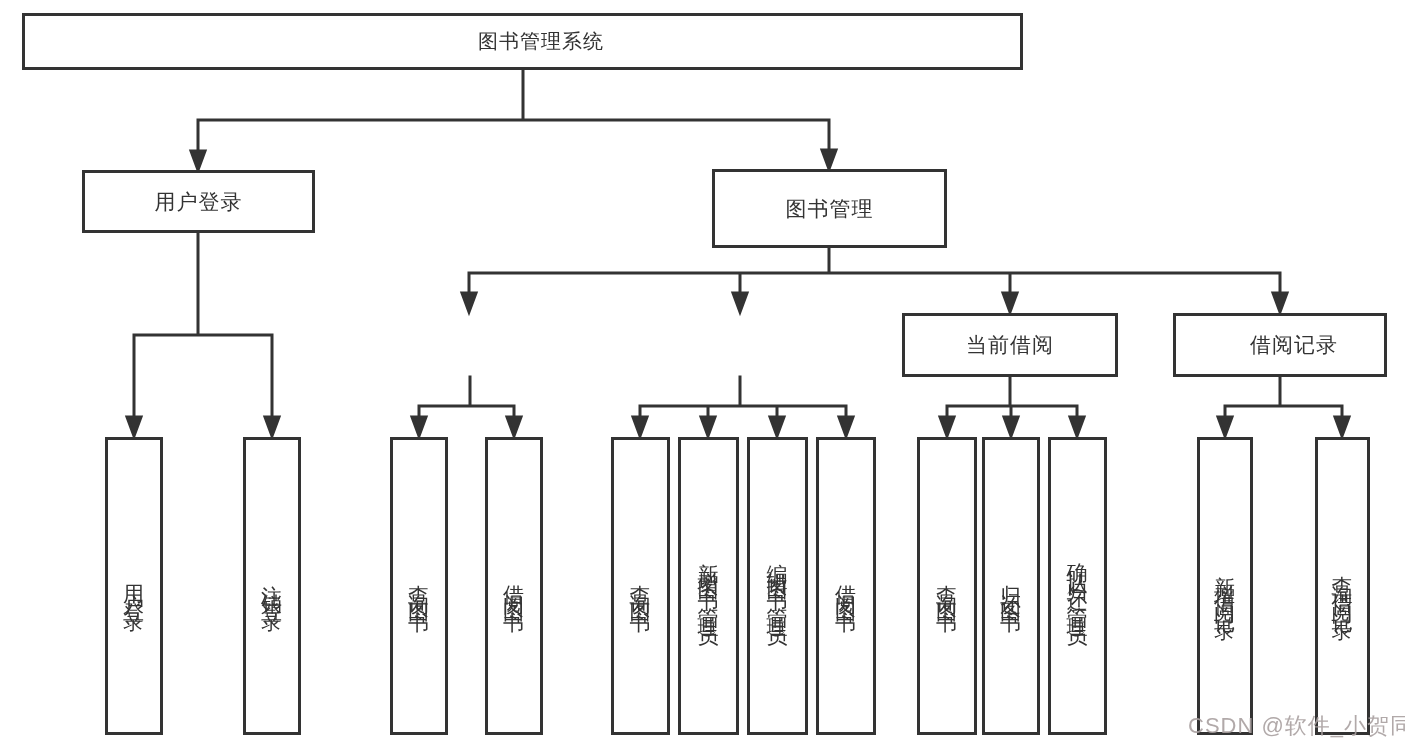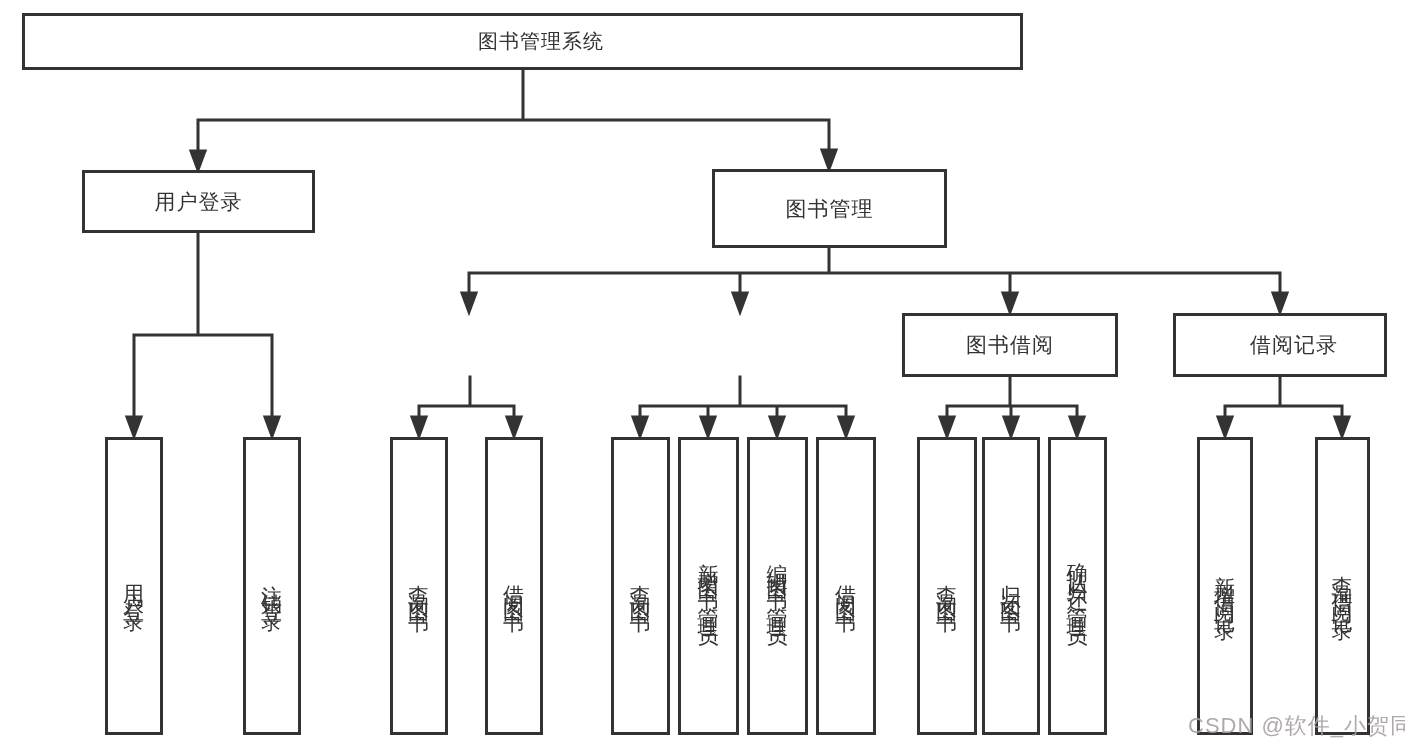--- a/index.html
+++ b/index.html
@@ -102,21 +102,21 @@
   </div>
 
   <div class="node h-node" style="left:82px;top:170px;width:233px;height:63px;">
     <span>用户登录</span>
   </div>
   <div class="node h-node" style="left:712px;top:169px;width:235px;height:79px;">
     <span>图书管理</span>
   </div>
 
   <div class="node h-node" style="left:902px;top:313px;width:216px;height:64px;">
-    <span>图书借阅</span>
+    <span>当前借阅</span>
   </div>
   <div class="node h-node" style="left:1173px;top:313px;width:214px;height:64px;padding-left:28px;">
     <span>借阅记录</span>
   </div>
 
   <div class="node leaf" style="left:105px;top:437px;width:58px;height:298px;">
     <span class="vtext">用户登录</span>
   </div>
   <div class="node leaf" style="left:243px;top:437px;width:58px;height:298px;">
     <span class="vtext">注销登录</span>

